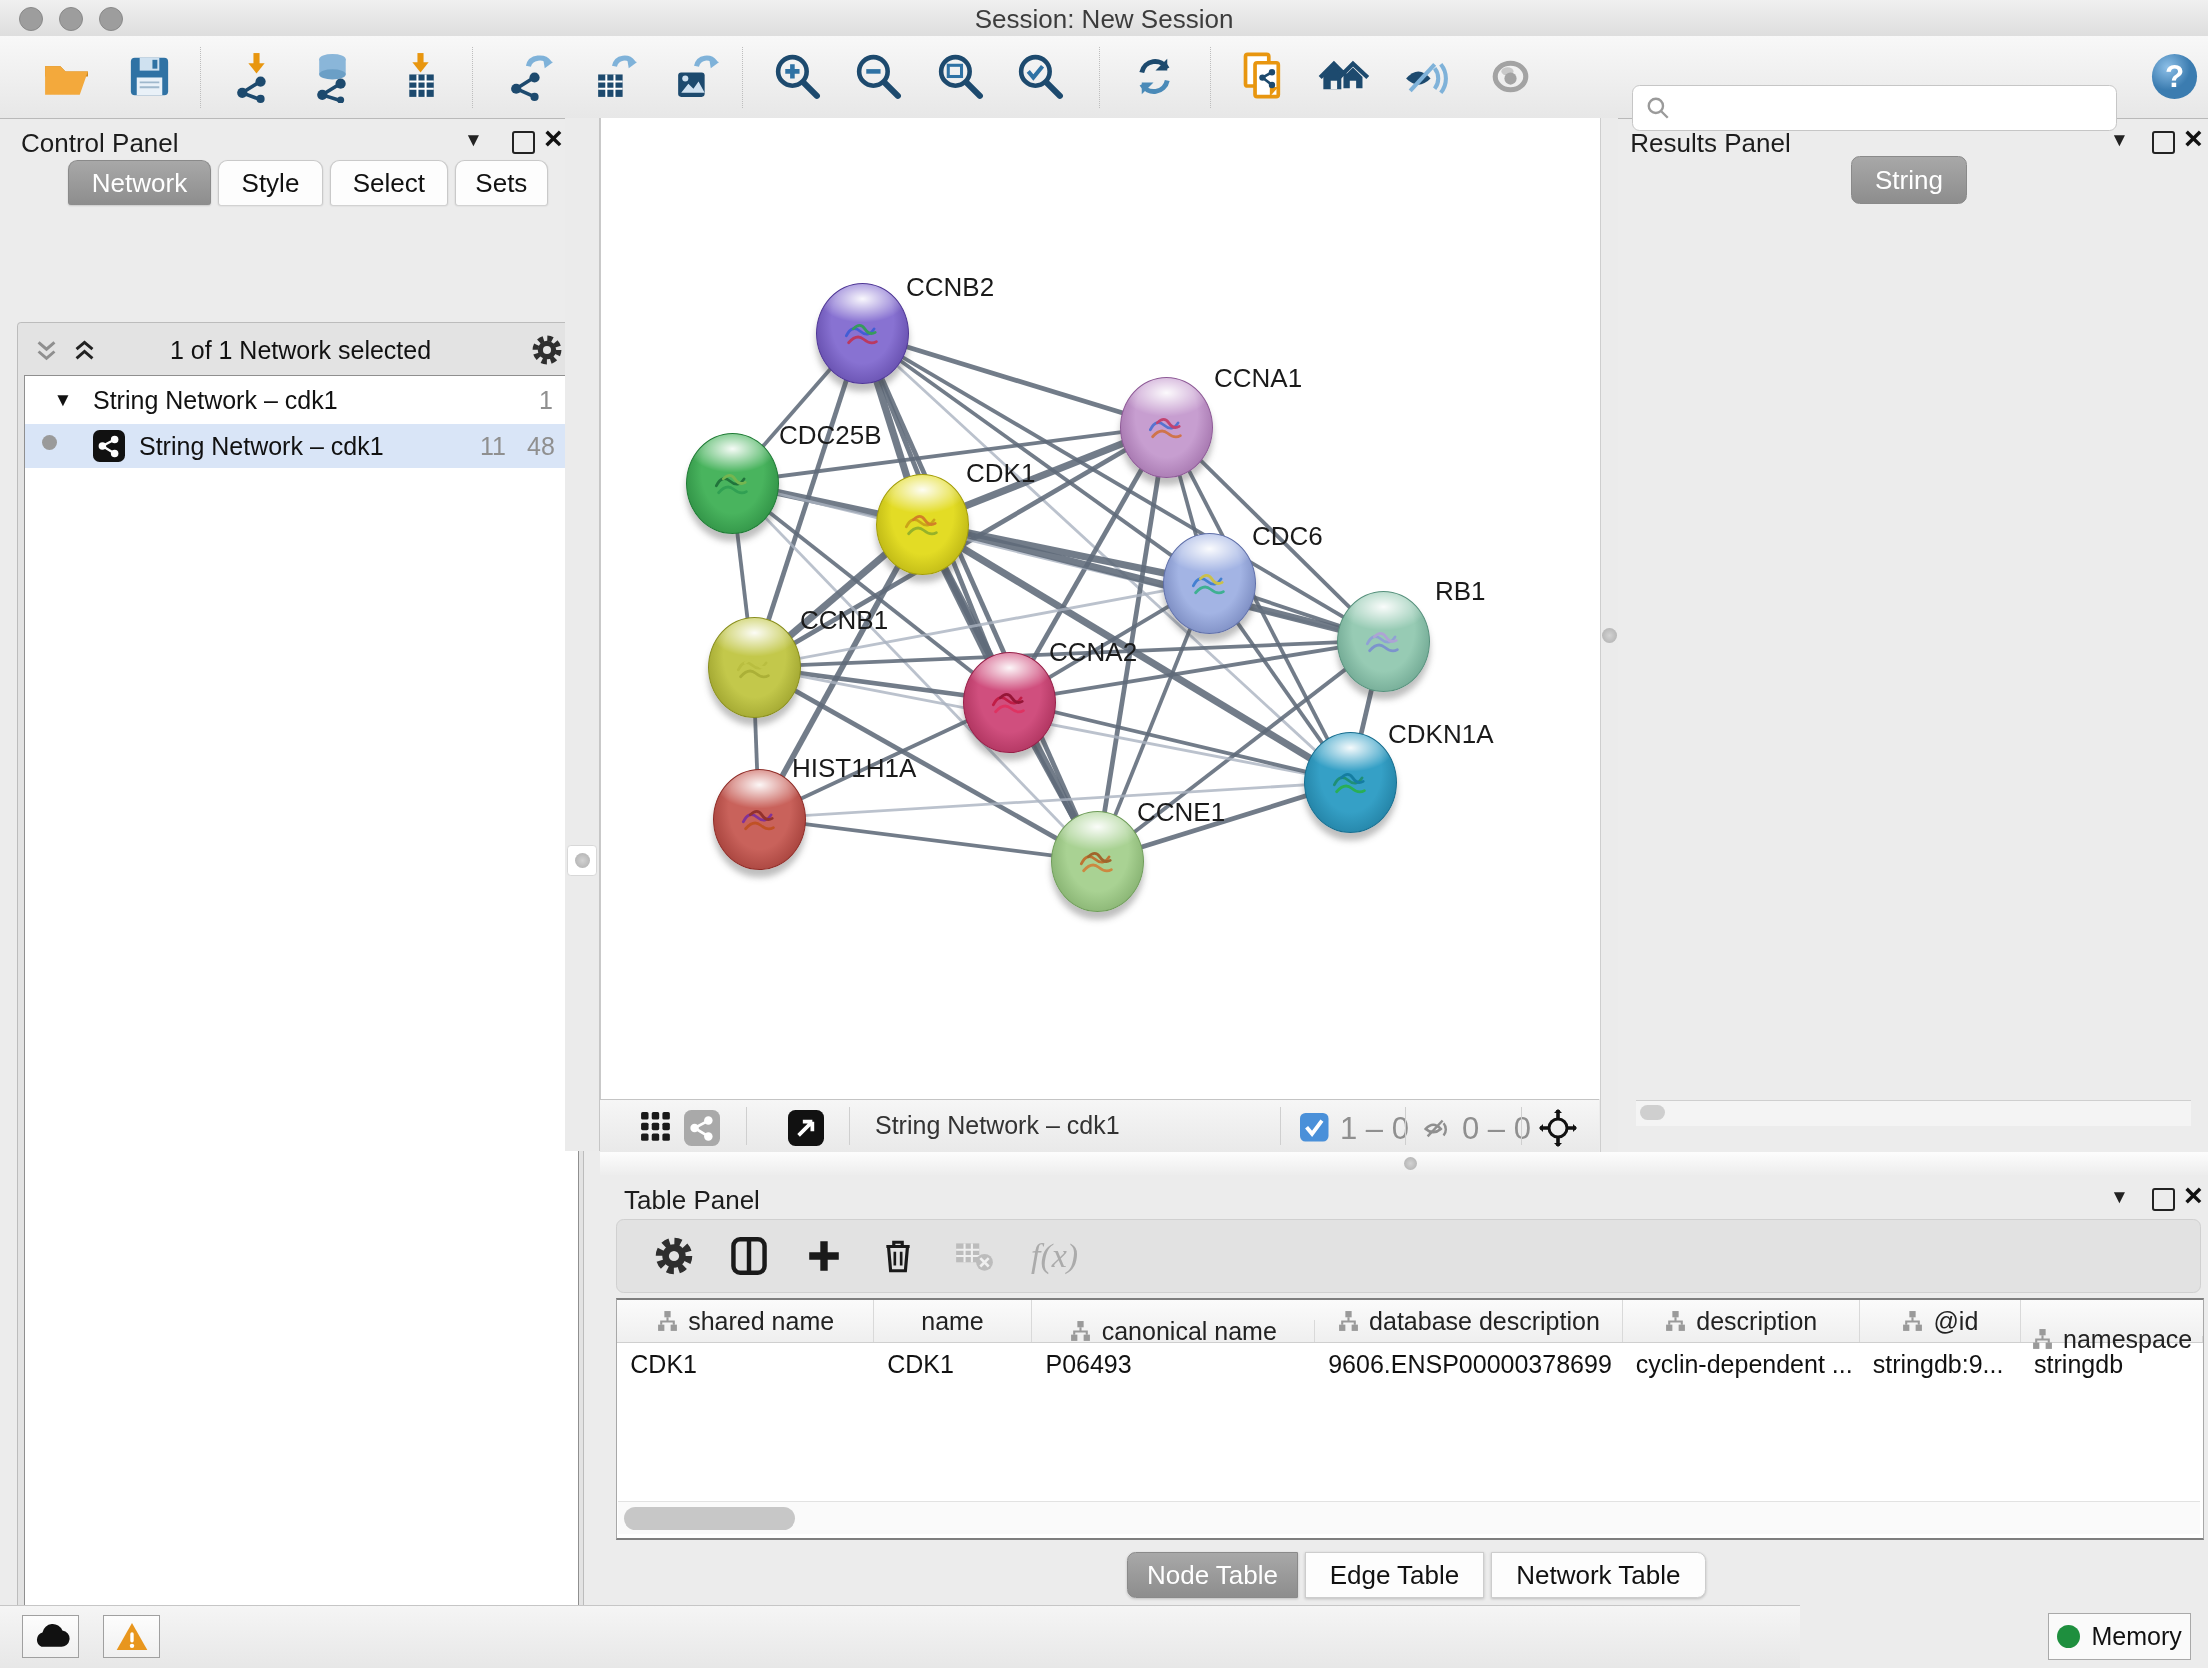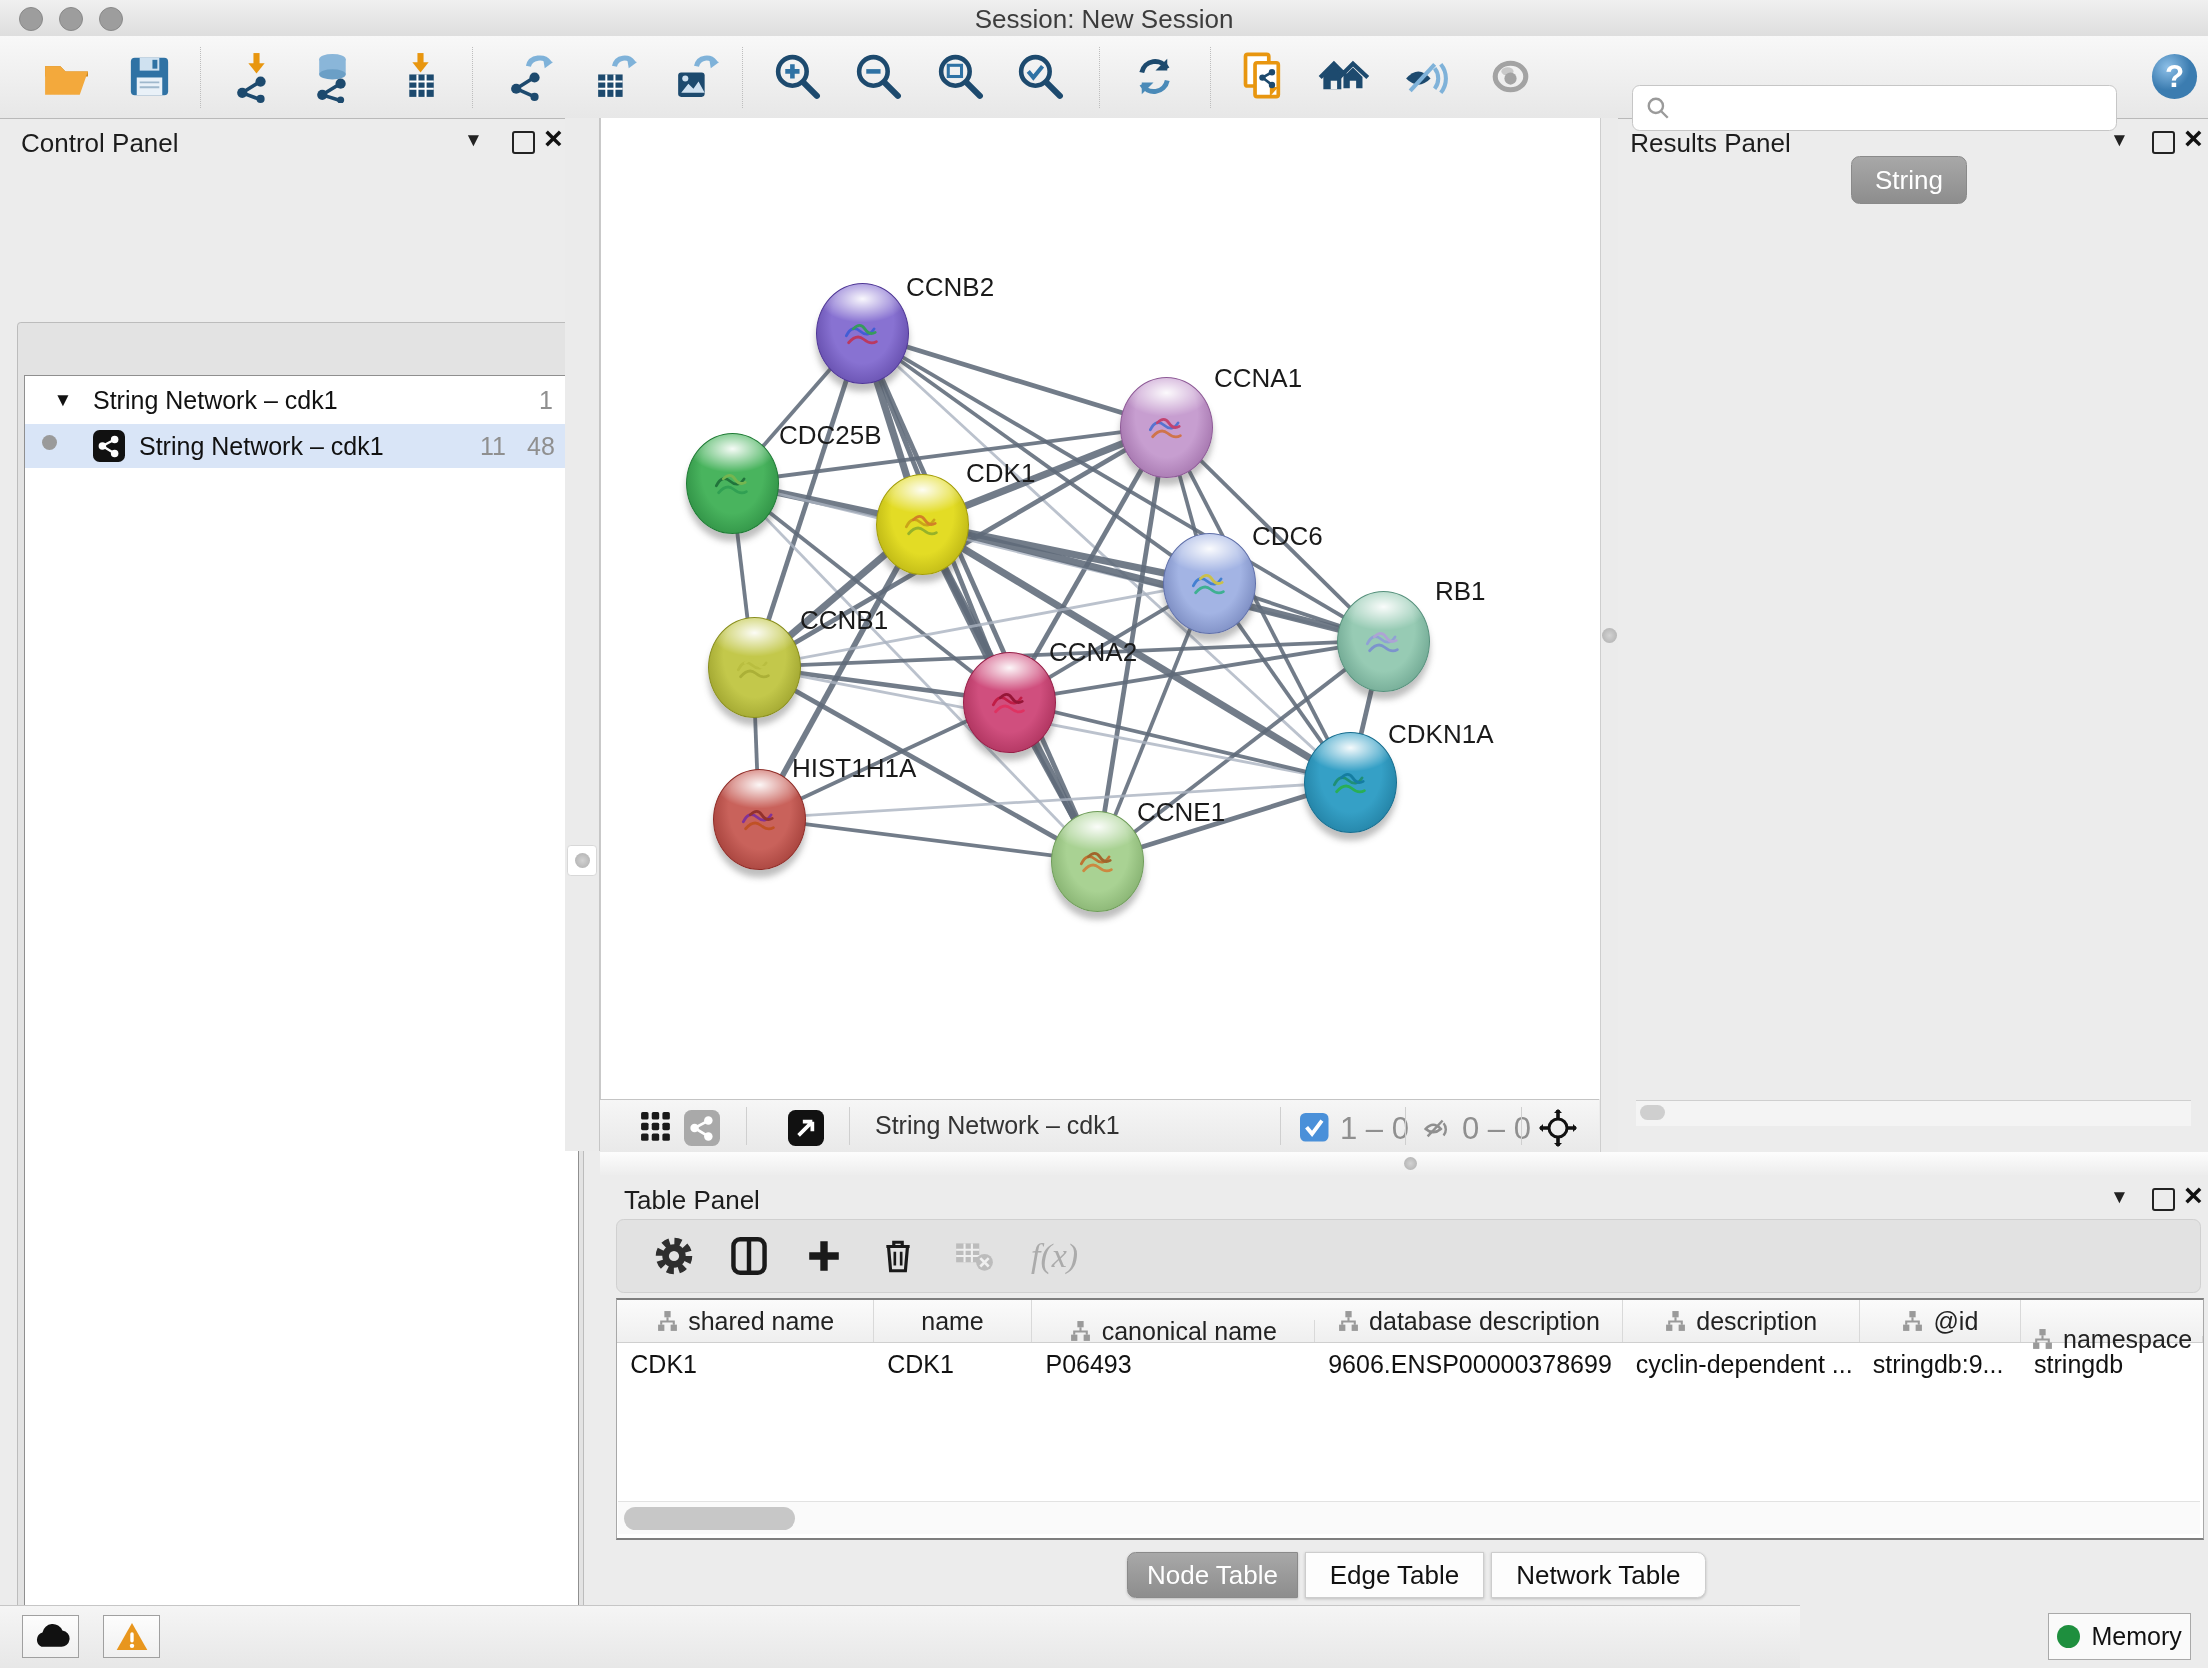--- a/index.html
+++ b/index.html
@@ -240,23 +240,43 @@
         </svg>
     </div>
   </div>
 
   <div class="abs" style="left:0;top:118px;width:599px;height:1500px">
     <span class="panel-title abs" style="left:21px;top:9.5px">Control Panel</span>
     <span class="abs" style="left:464px;top:11.4px;font-size:19px;color:#222">▼</span>
     <div class="abs" style="left:512px;top:13.3px;width:19px;height:19px;border:2.9px solid #222;border-radius:2.9px"></div>
     <span class="abs" style="left:544px;top:1.9px;font-size:32px;font-weight:bold;color:#111">×</span>
 
+    <div id="cp-tabs" class="abs" style="left:68px;top:42px">
+      <span class="tab tab-sel" style="width:141px">Network</span>
+      <span class="tab" style="width:103px">Style</span>
+      <span class="tab" style="width:116px">Select</span>
+      <span class="tab" style="width:91px">Sets</span>
+    </div>
 
     <div id="cp-box" class="abs"></div>
 
+    <div class="abs" style="left:34px;top:215px;width:533px;height:38px">
+      <svg class="abs" style="left:0;top:5.7px" width="25" height="25" viewBox="0 0 22 22">
+          <path d="M4 3l7 6 7-6M4 11l7 6 7-6" stroke="#8f8f8f" stroke-width="2.6" fill="none"></path>
+        </svg>
+      <svg class="abs" style="left:38px;top:5.7px" width="25" height="25" viewBox="0 0 22 22">
+          <path d="M4 9l7-6 7 6M4 17l7-6 7 6" stroke="#222" stroke-width="2.6" fill="none"></path>
+        </svg>
+      <span class="abs" style="left:86px;top:2.9px;width:361px;text-align:center">1 of 1 Network selected</span>
+      <svg class="abs" style="left:498px;top:1.9px" width="30" height="30" viewBox="0 0 26 26">
+          <circle cx="13" cy="13" r="10" fill="none" stroke="#2e2e2e" stroke-width="5" stroke-dasharray="4.5 3.35"></circle>
+          <circle cx="13" cy="13" r="8" fill="#2e2e2e"></circle>
+          <circle cx="13" cy="13" r="3.5" fill="#e3e3e3"></circle>
+        </svg>
+    </div>
 
     <div id="cp-list" class="abs">
       <div class="abs" style="left:0;top:5.7px;width:549px;height:42px">
         <span class="abs" style="left:28.5px;top:7.6px;font-size:19px">▼</span>
         <span class="abs" style="left:68px;top:4.8px">String Network – cdk1</span>
         <span class="tree-count abs" style="left:514px;top:4.8px">1</span>
       </div>
       <div id="row-sel" class="abs" style="left:0;top:48px;width:549px;height:44px">
         <span class="abs" style="left:17px;top:11.4px;width:15px;height:15px;border-radius:50%;background:#9a9a9a"></span>
         <svg class="abs" style="left:68px;top:5.7px" width="32" height="32" viewBox="0 0 34 34">

